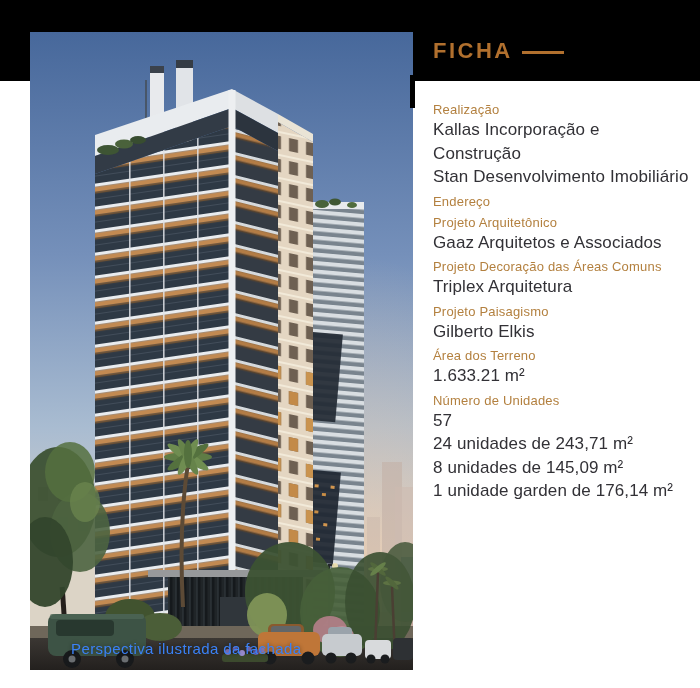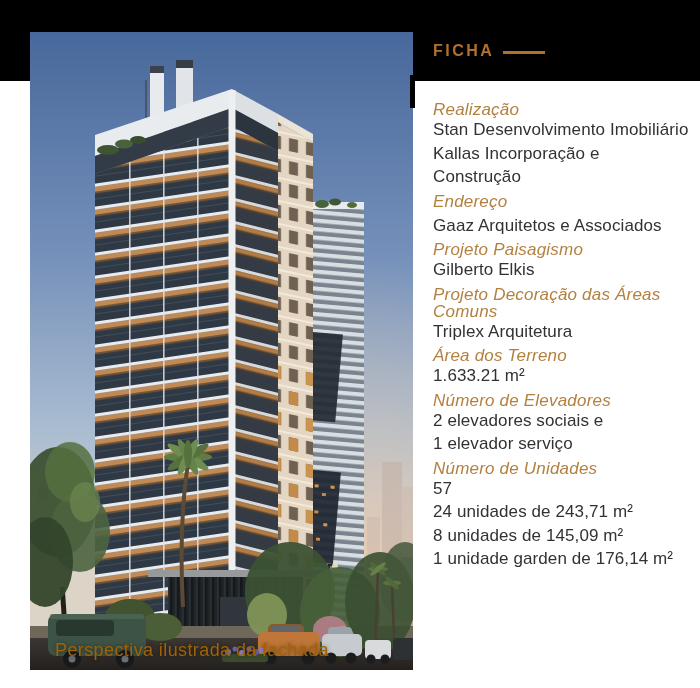--- a/index.html
+++ b/index.html
@@ -9,29 +9,29 @@
     --header-bg:#000000;
     --panel-bg:#ffffff;
   }
   *{margin:0;padding:0;box-sizing:border-box}
   html,body{width:700px;height:688px;overflow:hidden;background:var(--panel-bg);
     font-family:"Liberation Sans","DejaVu Sans",sans-serif;}
   .page{position:relative;width:700px;height:688px;background:var(--panel-bg);}
   .header-band{position:absolute;left:0;top:0;width:700px;height:81px;background:var(--header-bg);}
   .header-notch{position:absolute;left:410px;top:75px;width:5px;height:33px;background:var(--header-bg);}
   .title{position:absolute;left:433px;top:36px;display:flex;align-items:center;
-    font-size:16px;font-weight:700;letter-spacing:2.5px;color:var(--accent);line-height:30px;}
+    font-size:22px;font-weight:700;letter-spacing:2.5px;color:var(--accent);line-height:30px;}
   .title-dash{display:inline-block;width:42px;height:3px;background:var(--accent);margin:2px 9px 0 9px;}
   .hero{position:absolute;left:30px;top:32px;width:383px;height:638px;overflow:hidden;background:#4a6b9d;}
   .hero svg{display:block;width:383px;height:638px;}
-  .hero-caption{position:absolute;left:55px;top:640px;color:#a16207;font-size:18px;
+  .hero-caption{position:absolute;left:71px;top:640px;color:#3b82f6;font-size:15px;
     letter-spacing:.4px;text-shadow:0 0 4px rgba(0,0,0,.45);}
   .specs{position:absolute;left:433px;top:101px;width:258px;}
   .spec{margin-bottom:4px;}
-  .spec-label{color:var(--label);font-size:17px;line-height:17px;letter-spacing:.2px;font-style:italic;}
+  .spec-label{color:var(--label);font-size:13px;line-height:17px;letter-spacing:.2px;}
   .spec-line{color:var(--text);font-size:17px;line-height:23.5px;letter-spacing:.1px;}
 </style>
 </head>
 <body>
 
 <div class="page">
 
   <div class="header-band"></div>
 
   <div class="hero">
@@ -285,53 +285,49 @@
 
   <div class="title">
     <span>FICHA</span>
     <span class="title-dash"></span>
   </div>
 
   <div class="specs">
 
     <div class="spec">
       <div class="spec-label">Realização</div>
+      <div class="spec-line">Kallas Incorporação e Construção</div>
       <div class="spec-line">Stan Desenvolvimento Imobiliário</div>
-      <div class="spec-line">Kallas Incorporação e Construção</div>
     </div>
 
     <div class="spec">
       <div class="spec-label">Endereço</div>
     </div>
 
     <div class="spec">
+      <div class="spec-label">Projeto Arquitetônico</div>
       <div class="spec-line">Gaaz Arquitetos e Associados</div>
+    </div>
+
+    <div class="spec">
+      <div class="spec-label">Projeto Decoração das Áreas Comuns</div>
+      <div class="spec-line">Triplex Arquitetura</div>
     </div>
 
     <div class="spec">
       <div class="spec-label">Projeto Paisagismo</div>
       <div class="spec-line">Gilberto Elkis</div>
     </div>
 
     <div class="spec">
-      <div class="spec-label">Projeto Decoração das Áreas Comuns</div>
-      <div class="spec-line">Triplex Arquitetura</div>
-    </div>
-
-    <div class="spec">
       <div class="spec-label">Área dos Terreno</div>
       <div class="spec-line">1.633.21 m²</div>
     </div>
 
 
-    <div class="spec">
-      <div class="spec-label">Número de Elevadores</div>
-      <div class="spec-line">2 elevadores sociais e</div>
-      <div class="spec-line">1 elevador serviço</div>
-    </div>
 
     <div class="spec">
       <div class="spec-label">Número de Unidades</div>
       <div class="spec-line">57</div>
       <div class="spec-line">24 unidades de 243,71 m²</div>
       <div class="spec-line">8 unidades de 145,09 m²</div>
       <div class="spec-line">1 unidade garden de 176,14 m²</div>
     </div>
 
   </div>

